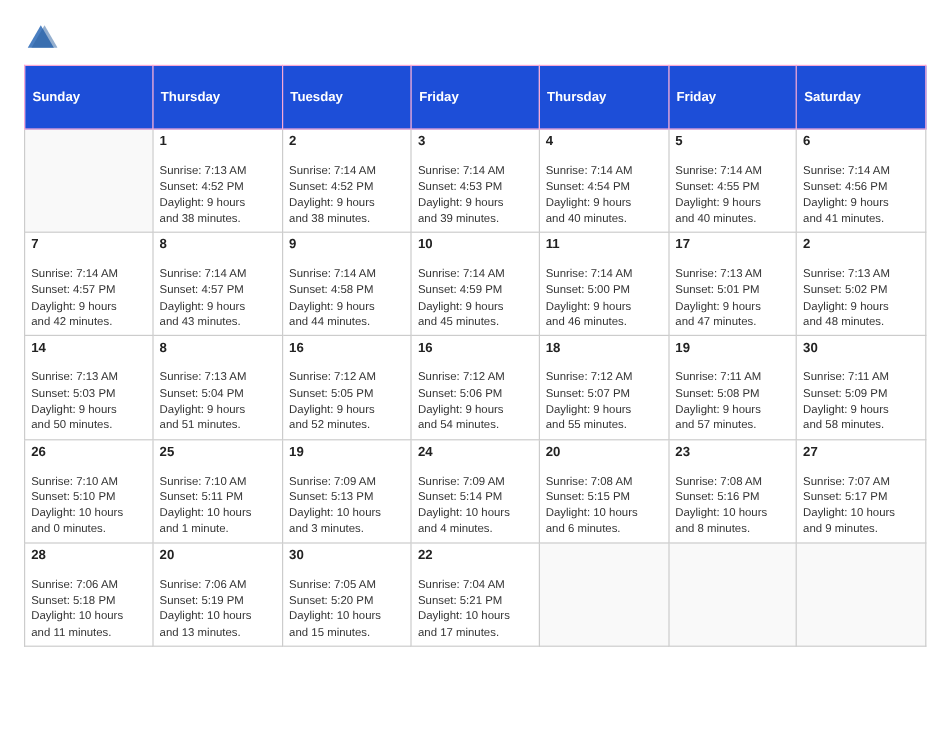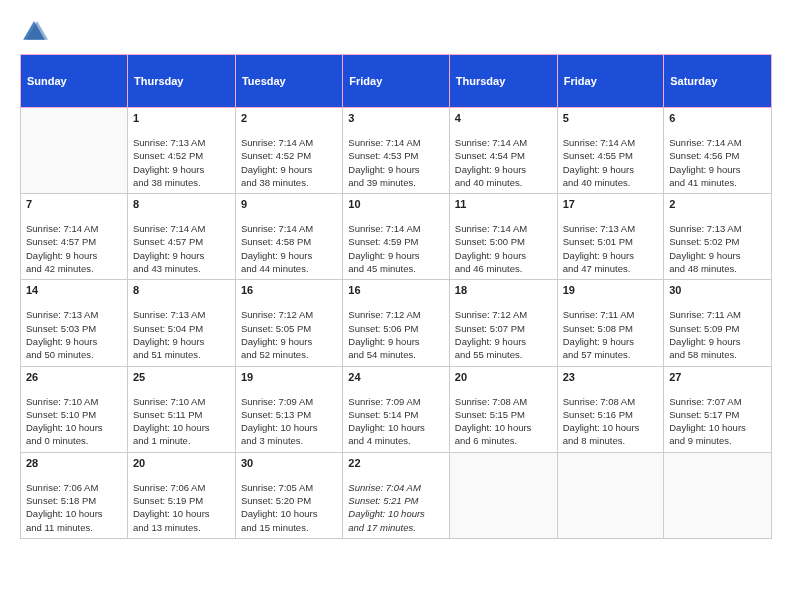--- a/index.html
+++ b/index.html
@@ -348,21 +348,21 @@
           </td>
           <td>
             <span class="day-number">30</span>
             <div class="day-info" style="white-space: pre-line;">Sunrise: 7:05 AM
 Sunset: 5:20 PM
 Daylight: 10 hours
 and 15 minutes.</div>
           </td>
           <td>
             <span class="day-number">22</span>
-            <div class="day-info" style="white-space: pre-line; font-style: italic;">Sunrise: 7:04 AM
+            <div class="day-info" style="white-space: pre-line;">Sunrise: 7:04 AM
 Sunset: 5:21 PM
 Daylight: 10 hours
 and 17 minutes.</div>
           </td>
           <td class="empty"></td>
           <td class="empty"></td>
           <td class="empty"></td>
         </tr>
       </tbody>
   </table>

